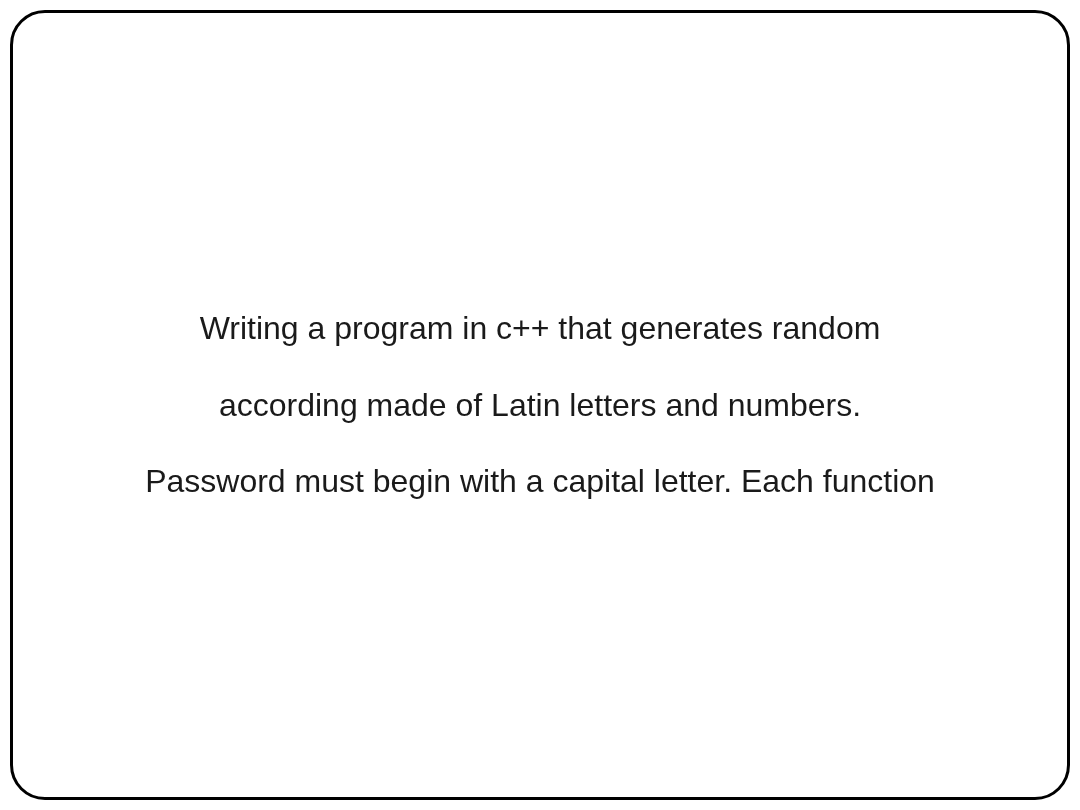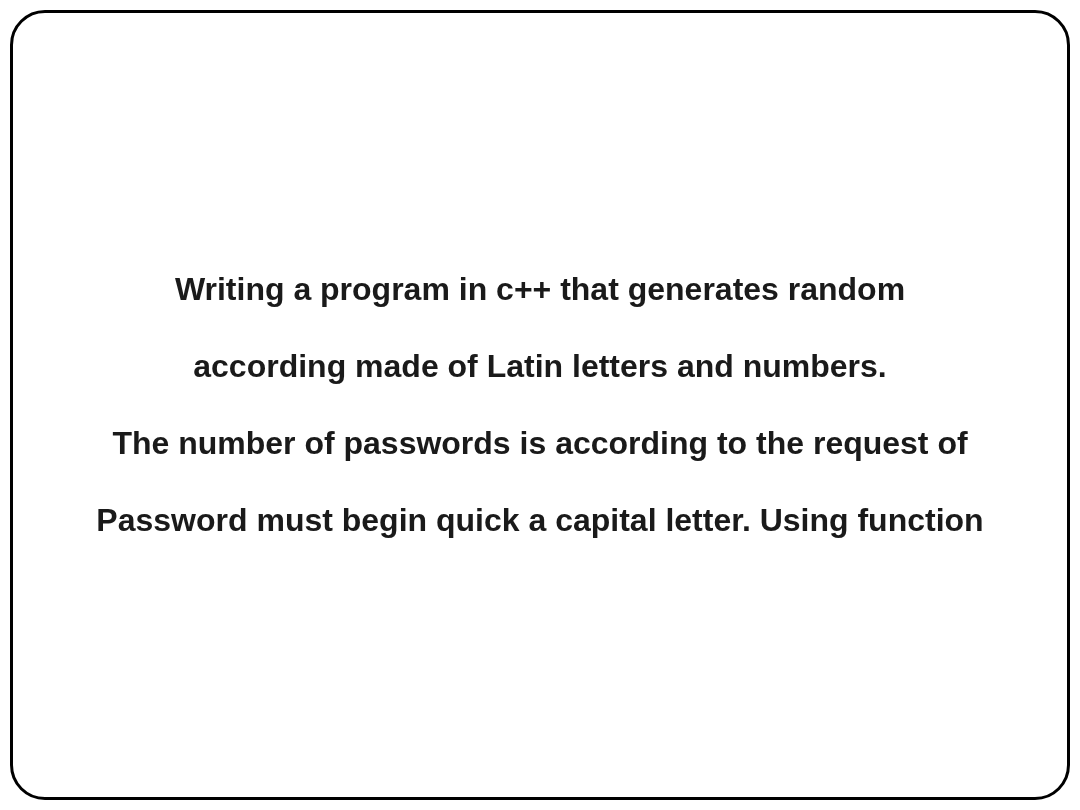--- a/index.html
+++ b/index.html
@@ -26,29 +26,28 @@
       flex-direction: column;
       align-items: center;
       justify-content: center;
       padding: 60px 50px;
     }
     .text-block {
       text-align: center;
       color: #1a1a1a;
       font-size: 32px;
       line-height: 2.4;
-      font-weight: 700;
+      font-weight: 400;
     }
     .line {
       display: block;
     }
   </style>
 </head>
 <body>
 
 <div class="card">
   <div class="text-block">
     <span class="line">Writing a program in c++  that generates random</span>
     <span class="line">according made of Latin letters and numbers.</span>
-    <span class="line">The number of passwords is according to the request of</span>
-    <span class="line">Password must begin quick a capital letter.  Using function</span>
+    <span class="line">Password must begin with a capital letter.  Each function</span>
   </div>
 </div>
 
 </body></html>

